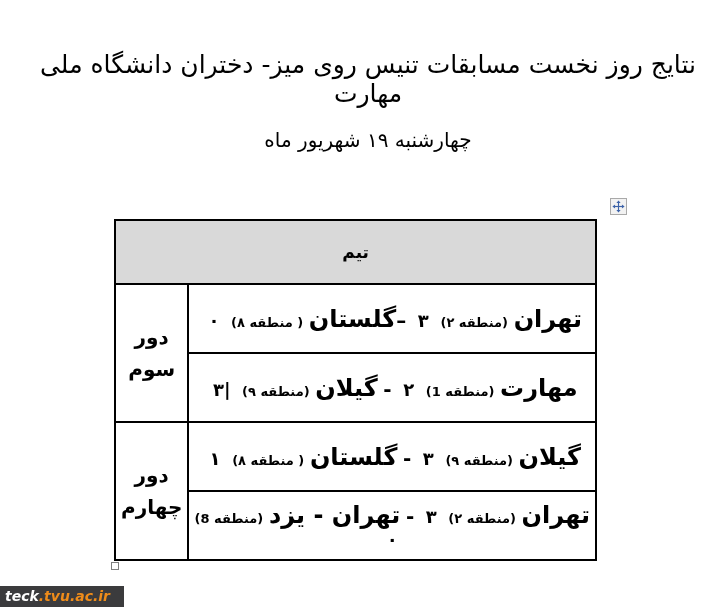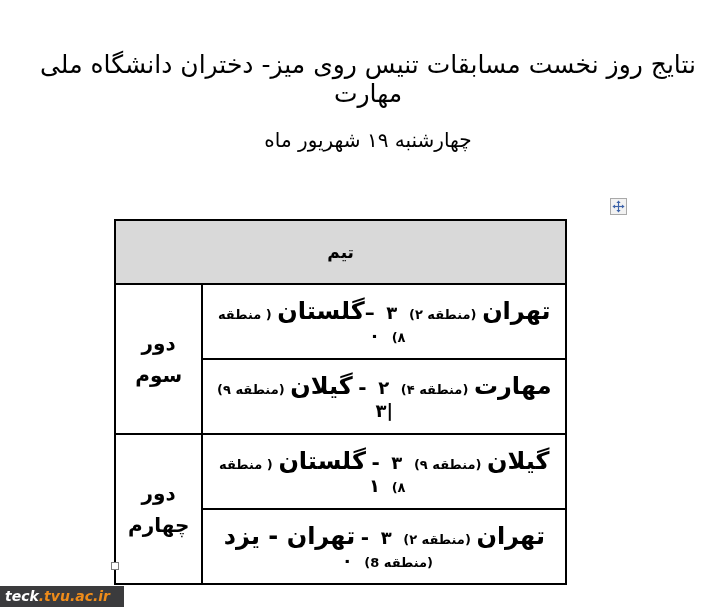--- a/index.html
+++ b/index.html
@@ -27,34 +27,34 @@
     display:flex; align-items:center; justify-content:center;
     cursor:move;
   }
   .move-handle svg { display:block; }
 
   table.results-table {
     position:absolute; left:114px; top:219px;
     border-collapse:collapse; table-layout:fixed;
     background:#fff;
   }
-  table.results-table td { border:2px solid #000; padding:12px; }
+  table.results-table td { border:2px solid #000; padding:5px; }
 
   td.hdr {
     background:var(--header-bg, #d9d9d9);
     height:64px; text-align:center; vertical-align:middle;
     font-weight:bold; font-size:17px; direction:rtl;
   }
   td.lbl {
     width:62px; text-align:center; vertical-align:middle;
     font-weight:bold; font-size:20px; direction:rtl;
     white-space:pre-line; line-height:1.6;
   }
   td.match {
-    width:364px; height:69px;
+    width:408px; height:69px;
     text-align:center; vertical-align:middle;
     direction:rtl; font-weight:bold;
   }
   .team   { font-size:24px; }
   .region { font-size:13px; }
   .score  { font-size:18px; margin:0 6px; }
   .dash   { font-size:20px; }
 
   .resize-handle {
     position:absolute; left:111px; top:562px;
@@ -108,21 +108,21 @@
         <span class="region">(منطقه ۲)</span>
         <span class="score">۳</span>
         <span class="dash">–</span><span class="team">گلستان</span>
         <span class="region">( منطقه ۸)</span>
         <span class="score">۰</span>
       </td>
     </tr>
     <tr>
       <td class="match">
         <span class="team">مهارت</span>
-        <span class="region">(منطقه ۴)</span>
+        <span class="region">(منطقه 1)</span>
         <span class="score">۲</span>
         <span class="dash">-</span>
         <span class="team">گیلان</span>
         <span class="region">(منطقه ۹)</span>
         <span class="score">|۳</span>
       </td>
     </tr>
     <tr>
       <td class="lbl" rowspan="2">دور
 چهارم</td>

